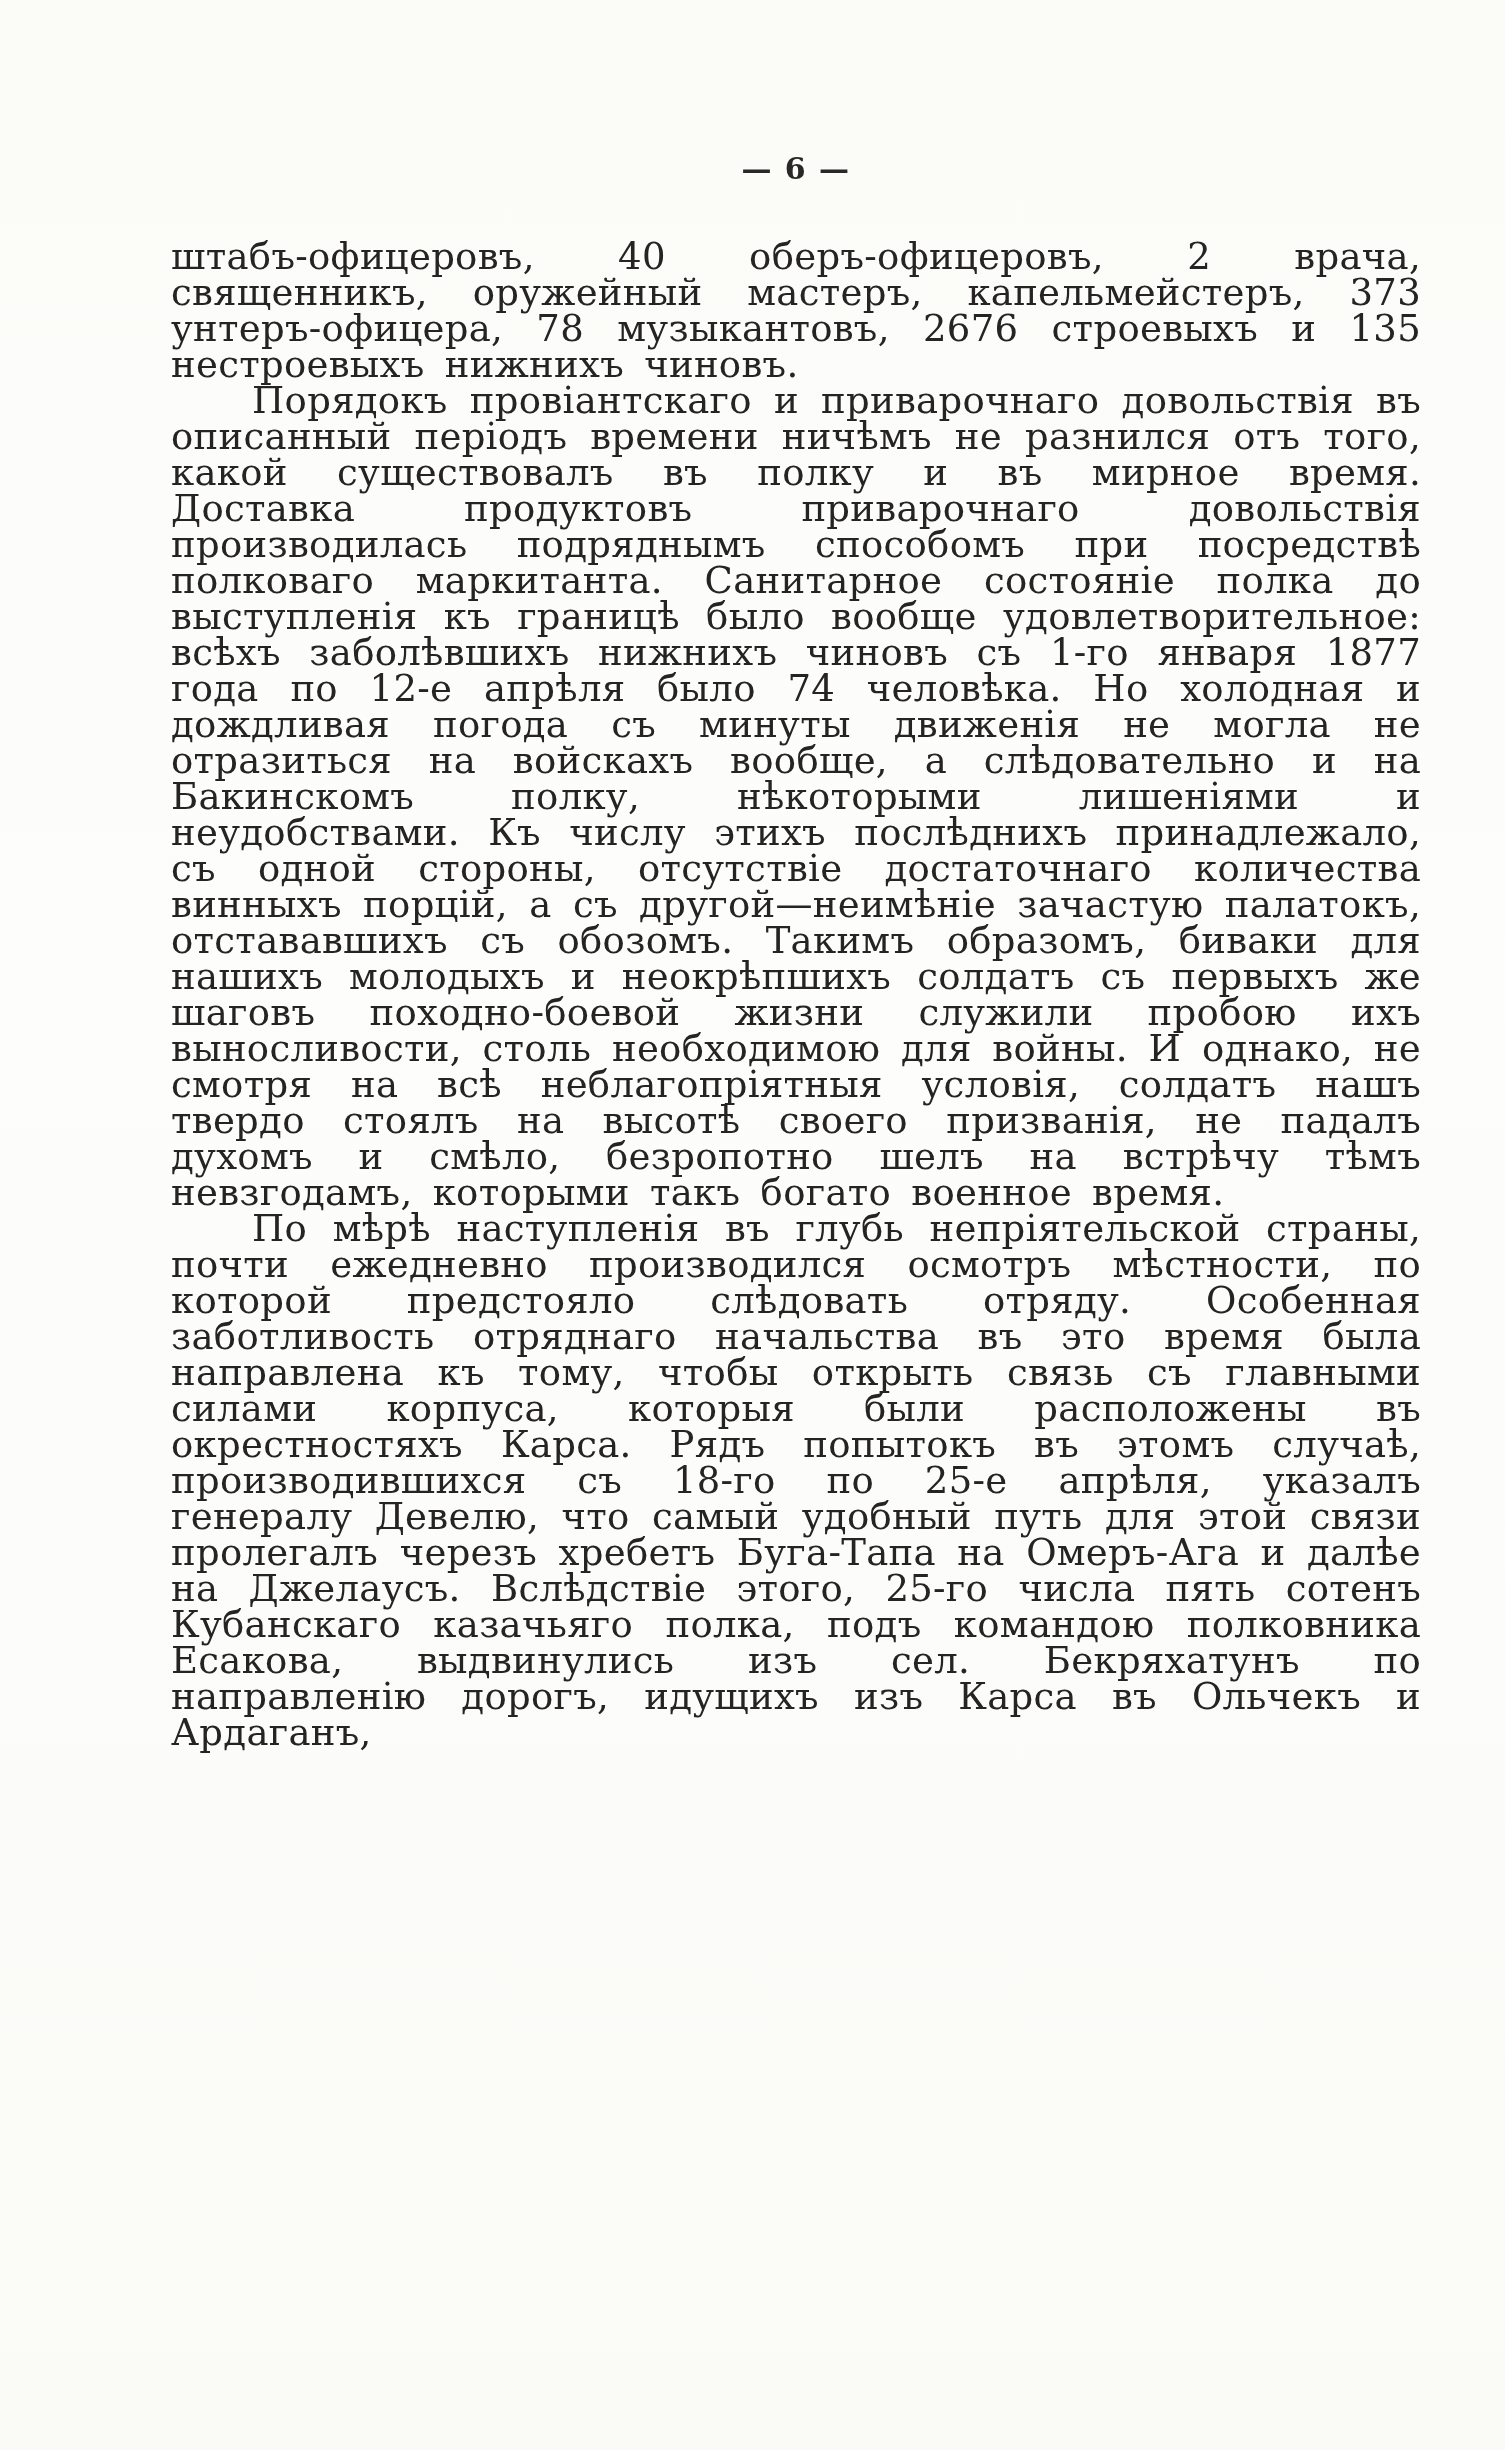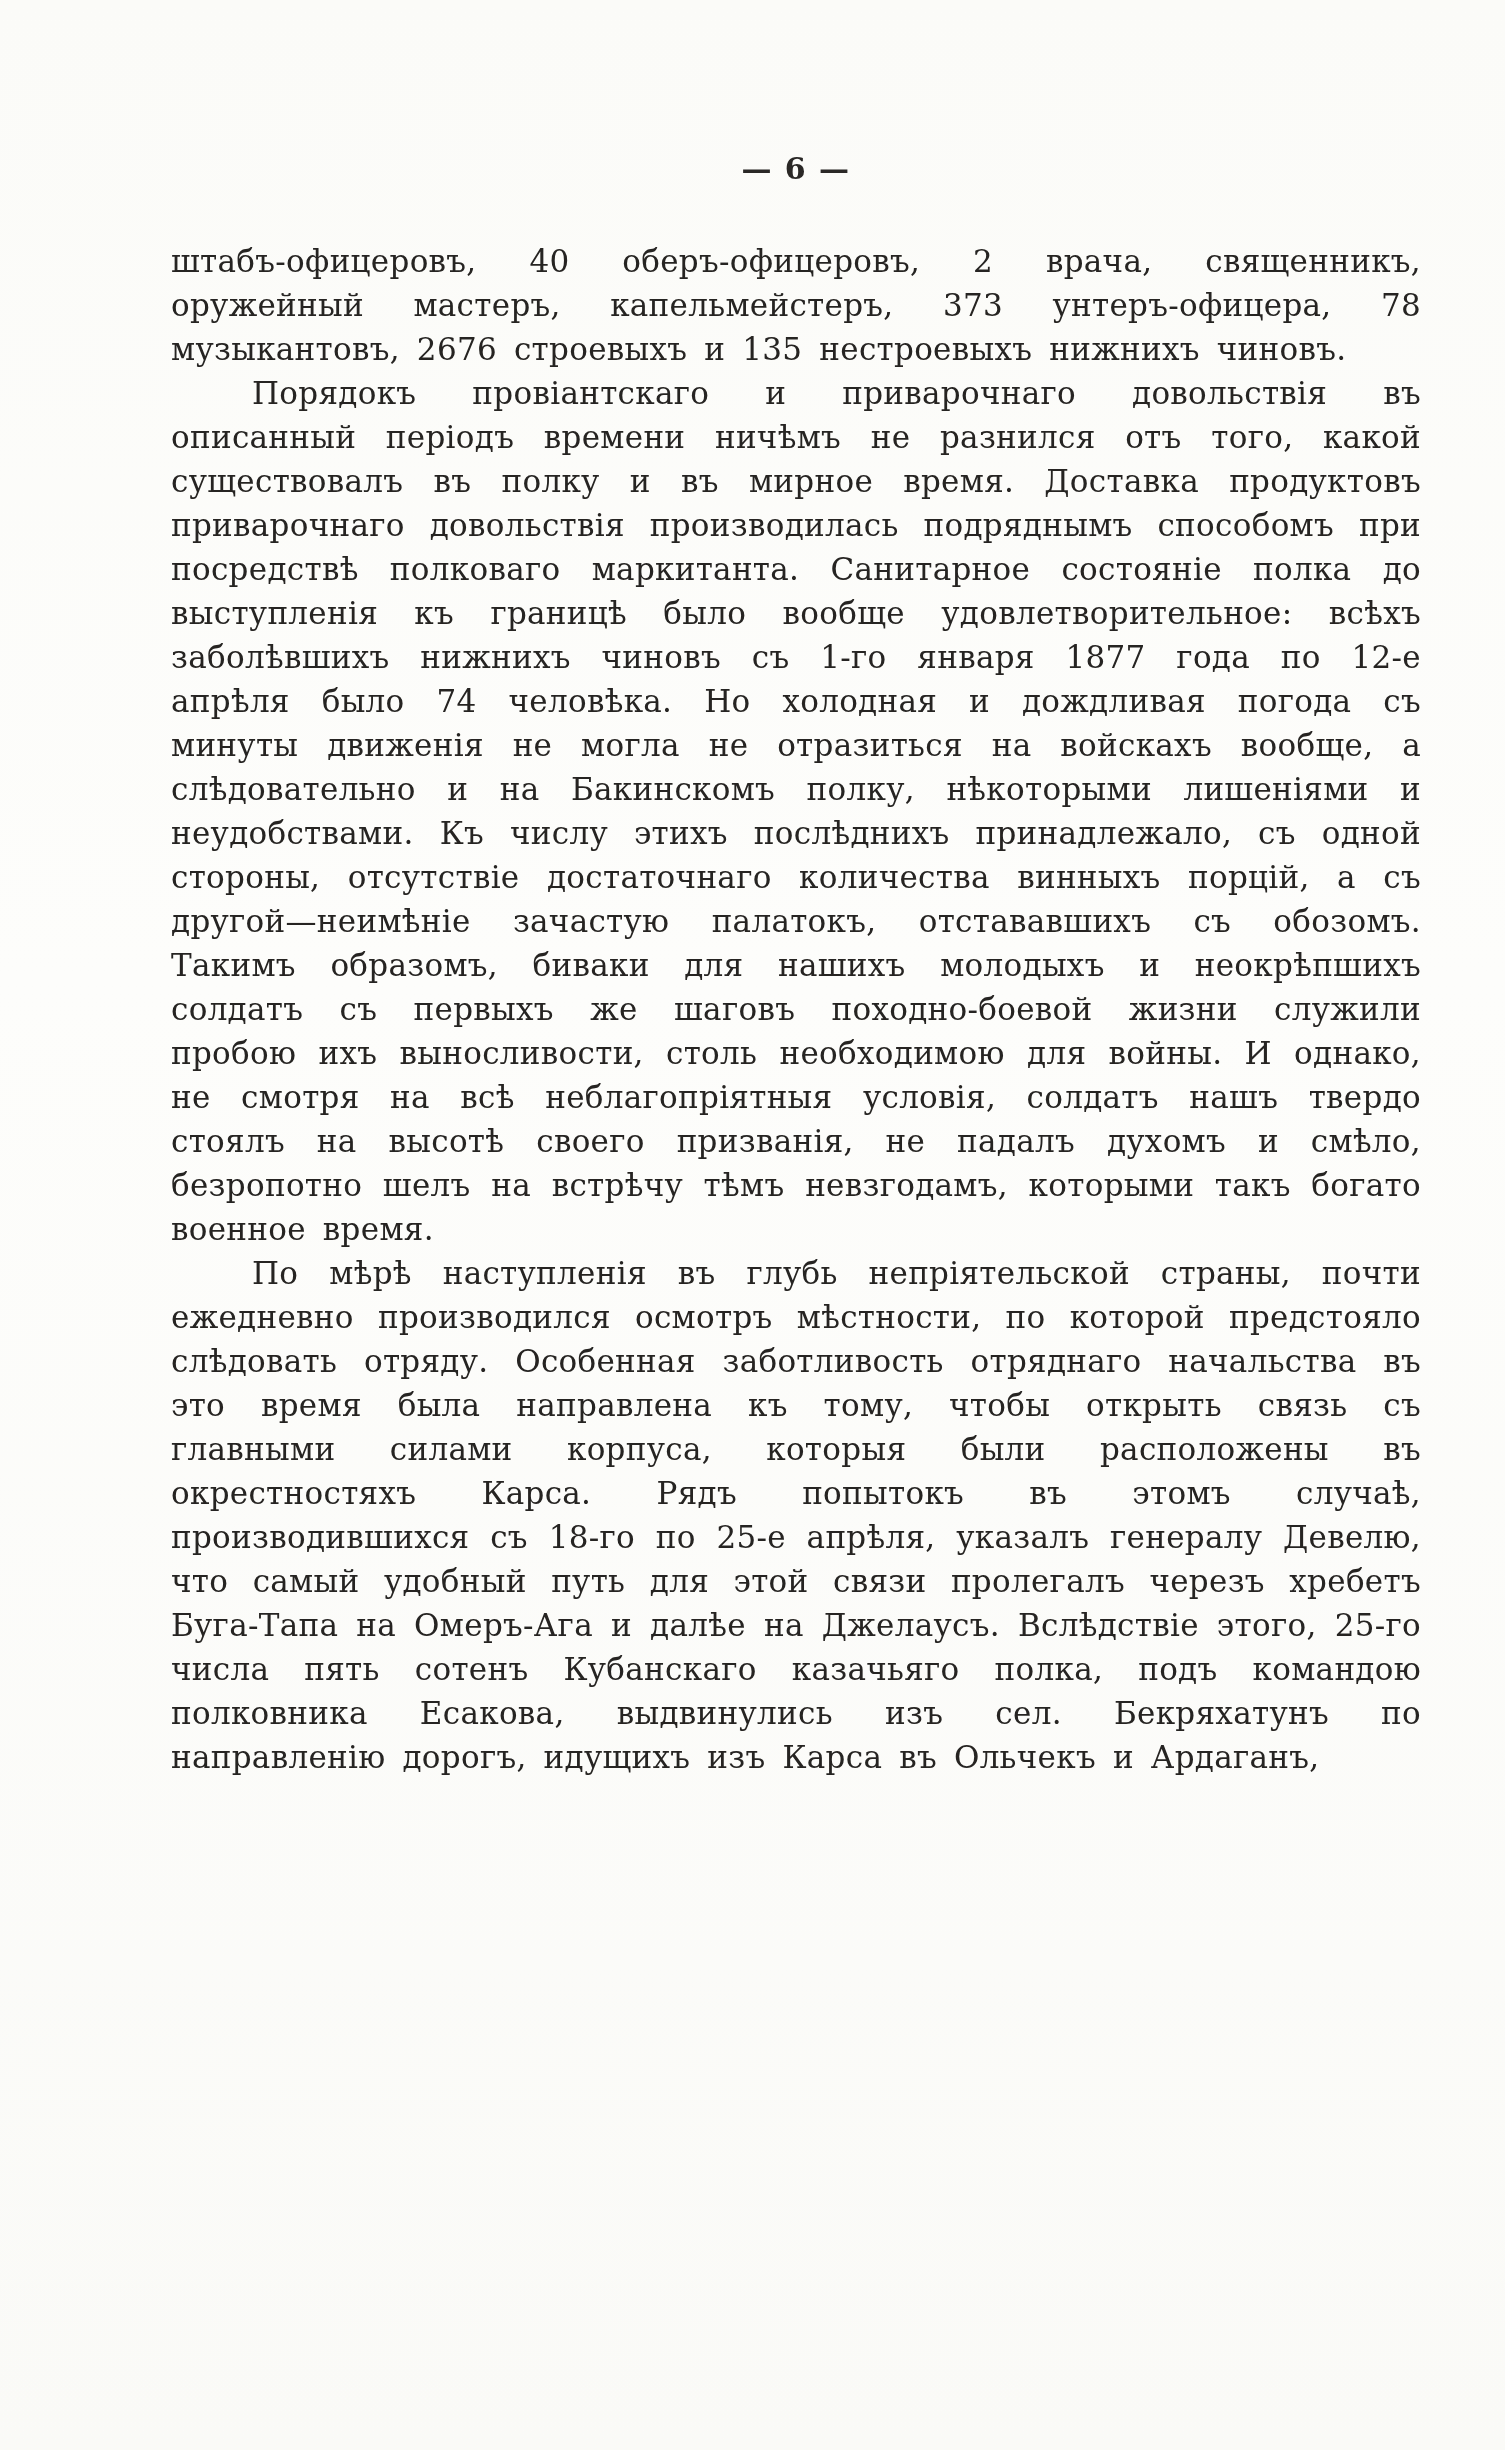--- a/index.html
+++ b/index.html
@@ -31,22 +31,22 @@
     color: #2a2826;
   }
   .content {
     position: absolute;
     top: 239px;
     left: 171px;
     width: 1250px;
   }
   .content p {
     margin: 0;
-    font-size: 31px;
-    line-height: 44px;
+    font-size: 37px;
+    line-height: 36px;
     text-align: justify;
     word-spacing: 0.22em;
     letter-spacing: 0.3px;
     color: #262422;
   }
   .content p.indent {
     text-indent: 81px;
   }
 </style>
 </head>

